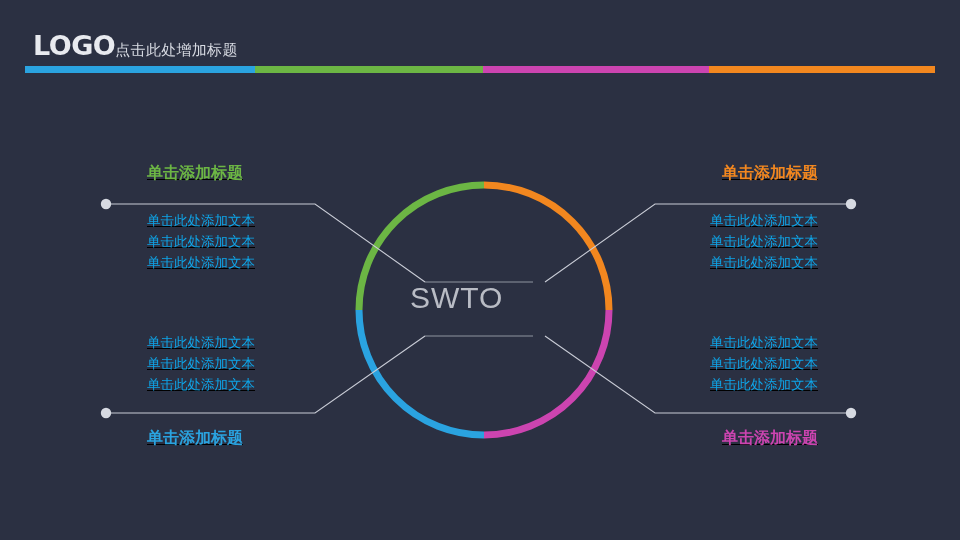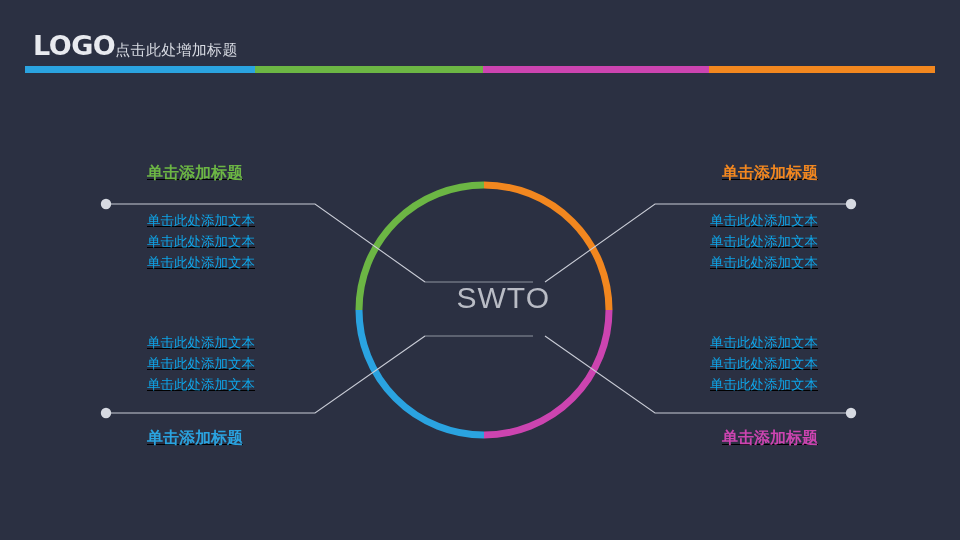--- a/index.html
+++ b/index.html
@@ -96,21 +96,21 @@
 
   #quad-br { left: 620px; top: 333px; text-align: right; }
   #quad-br .quad-body  { margin-right: 34px; }
   #quad-br .quad-title { color: #cc44b0; margin-top: 32px; margin-right: 34px; }
 
   
   #center-label {
     position: absolute;
     left: 410px; top: 276px;
     width: 140px;
-    text-align: right;
+    text-align: left;
   }
   #center-text {
     font-size: 30px;
     color: #b9bcc5;
     letter-spacing: 1px;
     line-height: 1.45;
     font-weight: 400;
   }
 </style>
 </head>

